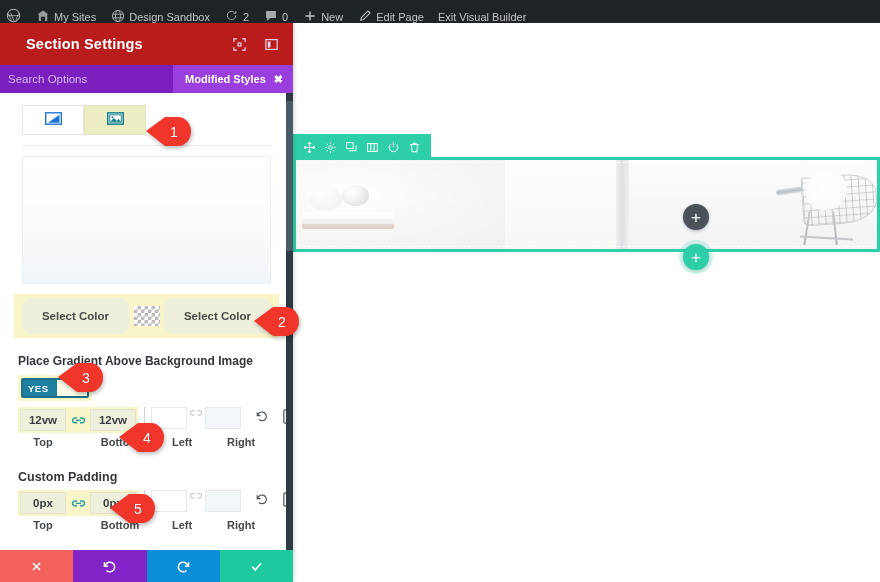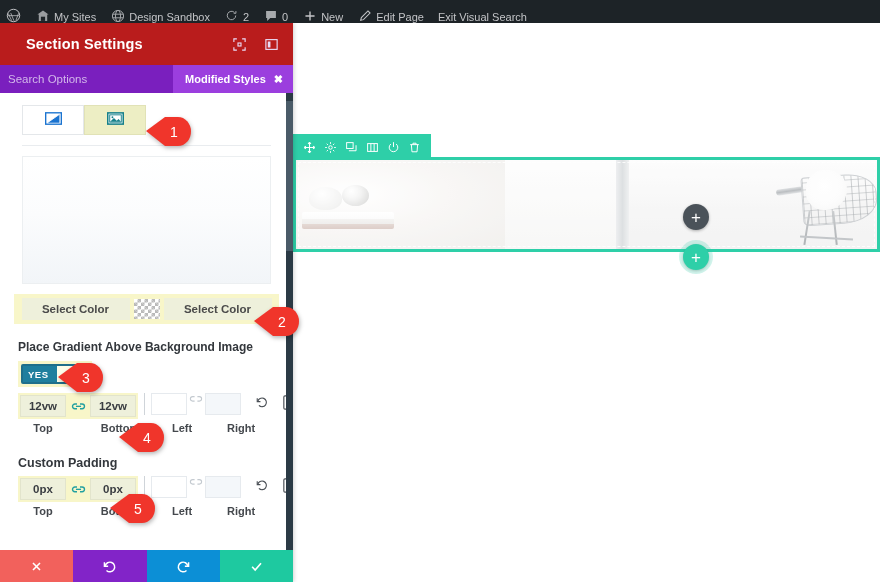--- a/index.html
+++ b/index.html
@@ -166,22 +166,23 @@
     border: 1px solid #eceff1;
     background: linear-gradient(180deg, #ffffff 0%, #fbfcfd 45%, #f2f5f8 100%);
   }
 
   .color-row {
     margin: 10px 14px 0 14px; background:#f8f6c9; padding: 4px 0;
     display:flex; align-items:center; justify-content:center; gap: 0;
   }
   .sel-color {
     background:#eef0db; color:#4a4a4a; font-size:11.5px; font-weight:bold;
-    height: 22px; display:flex; align-items:center; justify-content:center;
+    height: 36px; display:flex; align-items:center; justify-content:center;
     width: 108px;
+    border-radius: 10px;
   }
   .checker {
     width: 26px; height: 20px; margin: 0 4px;
     background-image:
       linear-gradient(45deg, #b9b9b9 25%, transparent 25%, transparent 75%, #b9b9b9 75%),
       linear-gradient(45deg, #b9b9b9 25%, transparent 25%, transparent 75%, #b9b9b9 75%);
     background-size: 7px 7px; background-position: 0 0, 3.5px 3.5px;
     background-color:#fff;
   }
 
@@ -328,21 +329,21 @@
     <div class="ab-item">
       <span class="ab-ico">
         <svg width="14" height="14" viewBox="0 0 20 20" fill="none" stroke="#c3c4c7" stroke-width="1.5">
           <path d="M14.2 2.8l3 3-9.4 9.4-4 1 1-4Z"></path>
         </svg>
       </span>
       <span>Edit Page</span>
     </div>
 
     <div class="ab-item">
-      <span>Exit Visual Search</span>
+      <span>Exit Visual Builder</span>
     </div>
   </div>
 
   <div class="canvas">
 
     <div class="sectionband">
 
       <div class="photo">
         <div class="ph-a">
           <div class="ph-bowl"></div>

